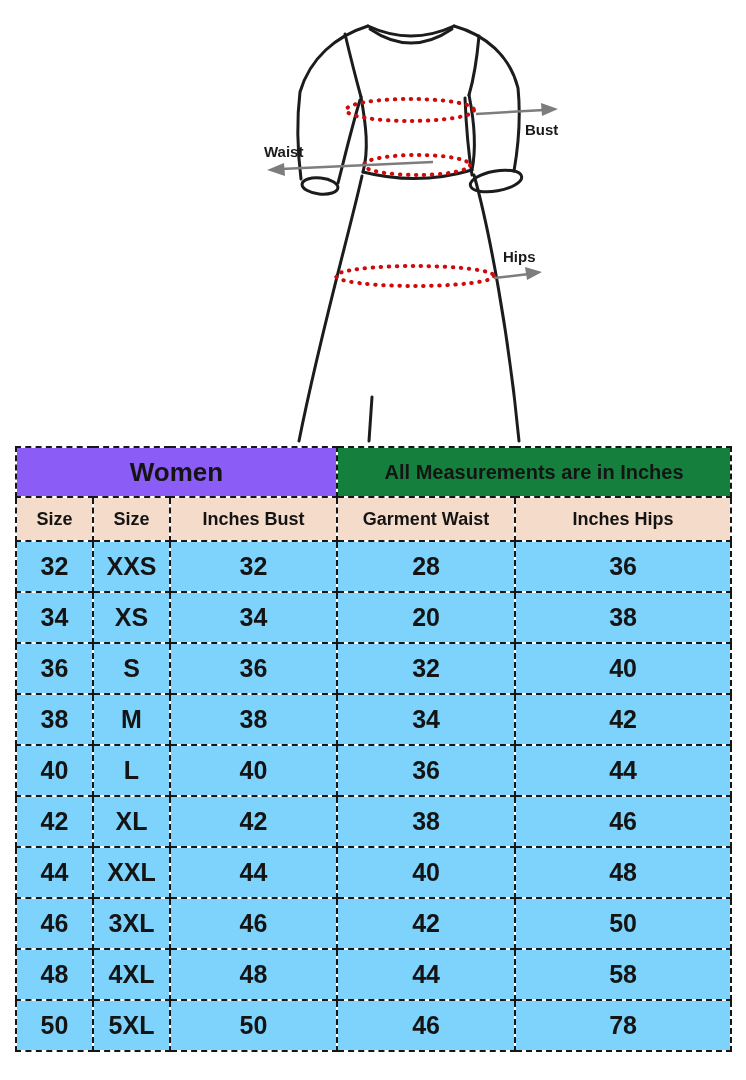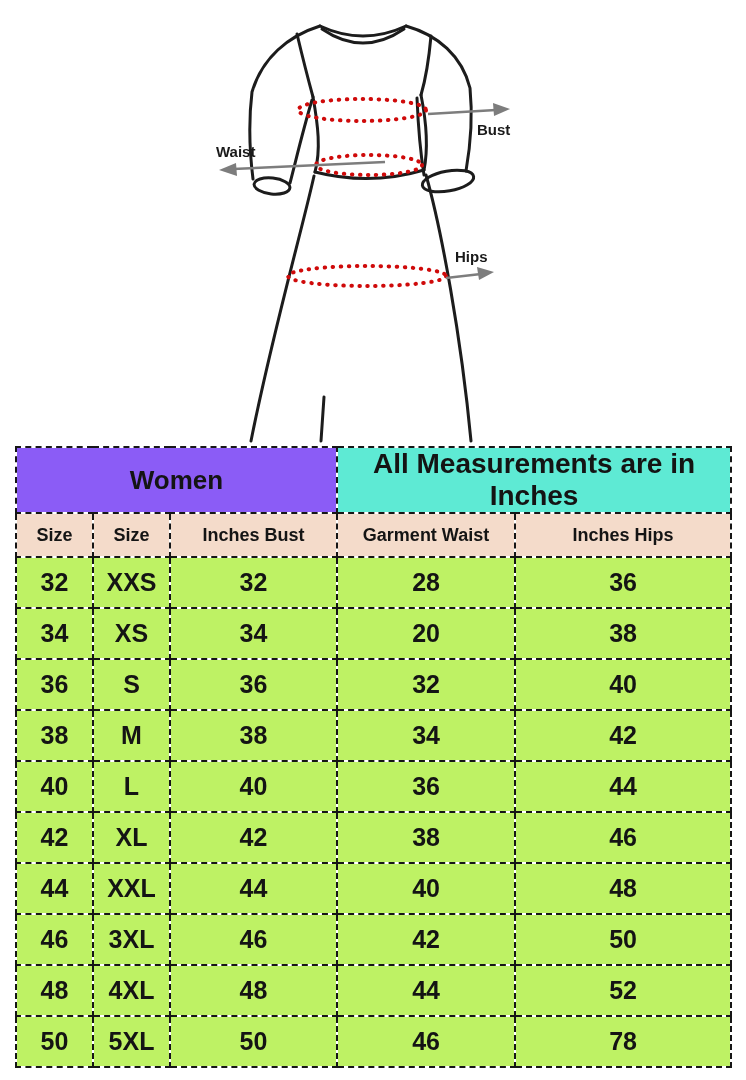--- a/index.html
+++ b/index.html
@@ -10,51 +10,51 @@
     color: #111;
   }
   .stage {
     position: relative;
     width: 746px; height: 1080px;
     background: #ffffff;
     overflow: hidden;
   }
   .diagram {
     position: absolute; top: 0; left: 0;
-    width: 746px; height: 446px;
+    width: 746px; height: 446px; padding-left: 48px;
   }
   .diagram svg { display: block; width: 746px; height: 446px; }
 
   table.size-chart {
     position: absolute;
     top: 446px; left: 15px;
     width: 715px;
     border-collapse: collapse;
     table-layout: fixed;
   }
   table.size-chart th, table.size-chart td {
     border: 2px dashed #161616;
     text-align: center;
     vertical-align: middle;
     padding: 0;
     color: #141414;
     overflow: hidden;
   }
   tr.group-row th { height: 50px; font-weight: bold; }
   th.women-cell   { background: #8b5cf6; font-size: 26px; }
-  th.meas-cell    { background: #5eead4; font-size: 28px; }
+  th.meas-cell    { background: #15803d; font-size: 20px; }
   tr.cols-row th  {
     height: 44px;
     background: #f4dbca;
     font-size: 18px;
     font-weight: bold;
   }
   tbody td {
     height: 51px;
-    background: #bef264;
+    background: #7dd3fc;
     font-size: 25px;
     font-weight: bold;
   }
 
   .svg-label {
     font-family: "Liberation Sans", sans-serif;
     font-size: 15px;
     font-weight: 600;
     fill: #1a1a1a;
   }
@@ -188,21 +188,21 @@
           <td>3XL</td>
           <td>46</td>
           <td>42</td>
           <td>50</td>
         </tr>
         <tr>
           <td>48</td>
           <td>4XL</td>
           <td>48</td>
           <td>44</td>
-          <td>52</td>
+          <td>58</td>
         </tr>
         <tr>
           <td>50</td>
           <td>5XL</td>
           <td>50</td>
           <td>46</td>
           <td>78</td>
         </tr>
       </tbody>
   </table>

